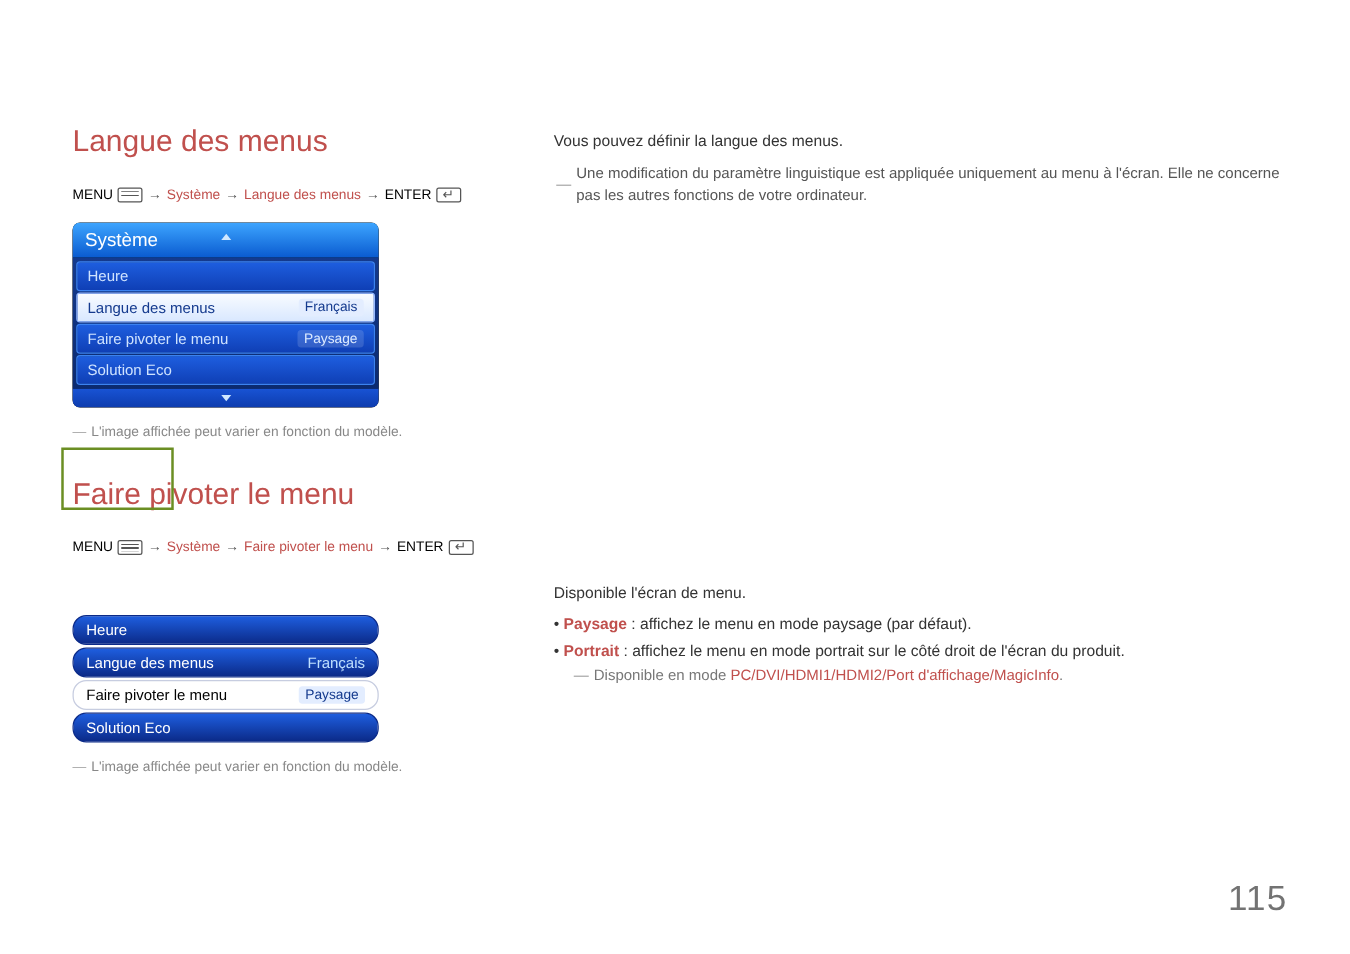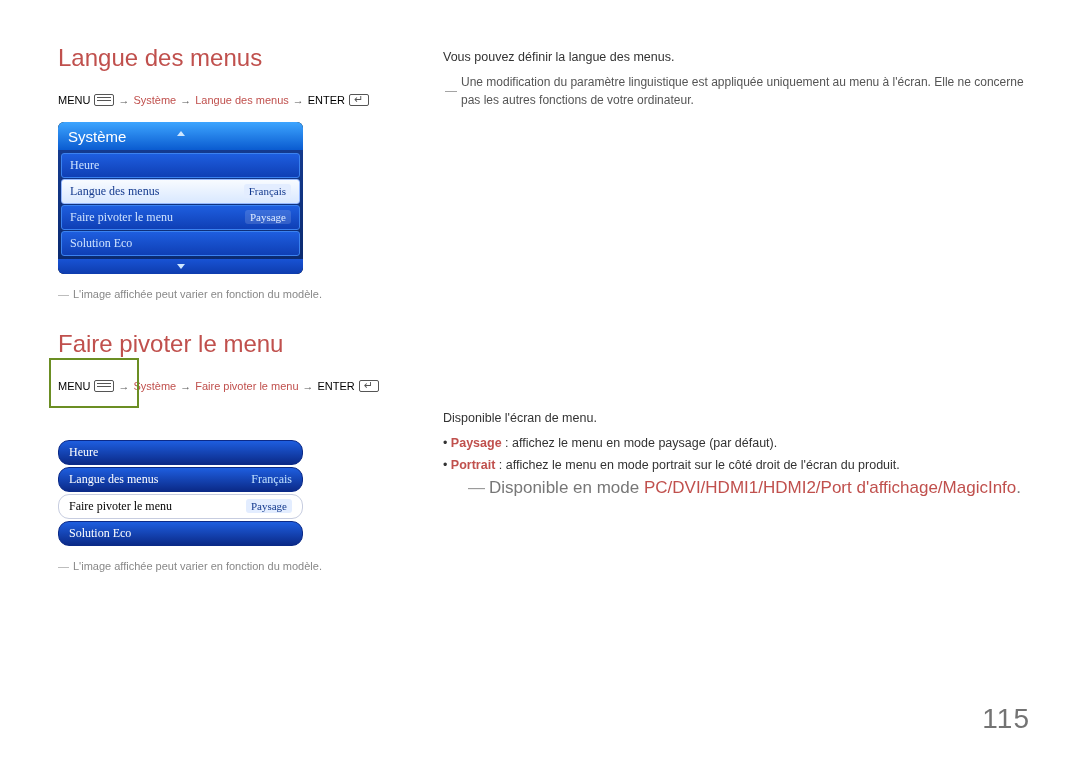--- a/index.html
+++ b/index.html
@@ -7,21 +7,21 @@
     font-family: Arial, Helvetica, sans-serif;
     width: 1080px;
     height: 763px;
     position: relative;
     background: #fff;
     color: #333;
     font-size: 13px;
   }
   .page {
     display: flex;
-    padding: 44px 50px 30px 58px;
+    padding: 100px 50px 30px 58px;
   }
   .left-col { width: 350px; flex-shrink: 0; }
   .right-col { flex: 1; padding-left: 35px; padding-top: 4px; font-size: 12.5px; line-height: 1.5; }
   h1 {
     color: #c0504d;
     font-size: 24px;
     font-weight: 400;
     margin-bottom: 22px;
   }
   .breadcrumb {
@@ -81,21 +81,20 @@
   .osd-list { background: linear-gradient(#143a8e, #0b2a70); padding: 2px; }
   .osd-row {
     display: flex; justify-content: space-between; align-items: flex-start;
     margin: 1px;
     border-radius: 3px;
     padding: 4px 8px;
     font-size: 12px;
     color: #cfe3ff;
     background: linear-gradient(#1e5edf, #0f3fb5);
     border: 1px solid #3b82f0;
-    font-family: Liberation Serif, serif;
   }
   .osd-row.selected {
     background: linear-gradient(#f8fbff, #d9e8ff);
     color: #143a8e;
     border: 1px solid #96b9ff;
   }
   .osd-row .val {
     color: #bfe0ff;
   }
   .osd-row.selected .val, .osd-row.selected .val-chip { color: #143a8e; }
@@ -160,21 +159,21 @@
     align-items: center;
   }
   .right-col .dash-note::before { content: "―"; color: #999; }
   .right-col ul { list-style: none; margin-top: 6px; }
   .right-col ul > li::before { content: "•  "; }
   .right-col ul > li { margin-bottom: 4px; }
   .kw { color: #c0504d; font-weight: bold; }
   .kw2 { color: #c0504d; }
   .indent-dash { margin-left: 16px; display: flex; gap:4px; font-size:12.5px; color:#333;}
   .indent-dash::before { content: "―"; color: #999; }
-  .available { color:#777; font-size:17px;justify-content:center;}
+  .available { color:#777; font-size:12px;}
   .available .kw2 { font-weight: normal; }
 
   .pagenum {
     position: absolute;
     right: 50px; bottom: 28px;
     font-size: 28px;
     color: #737373;
     letter-spacing: 1px;
   }
 

